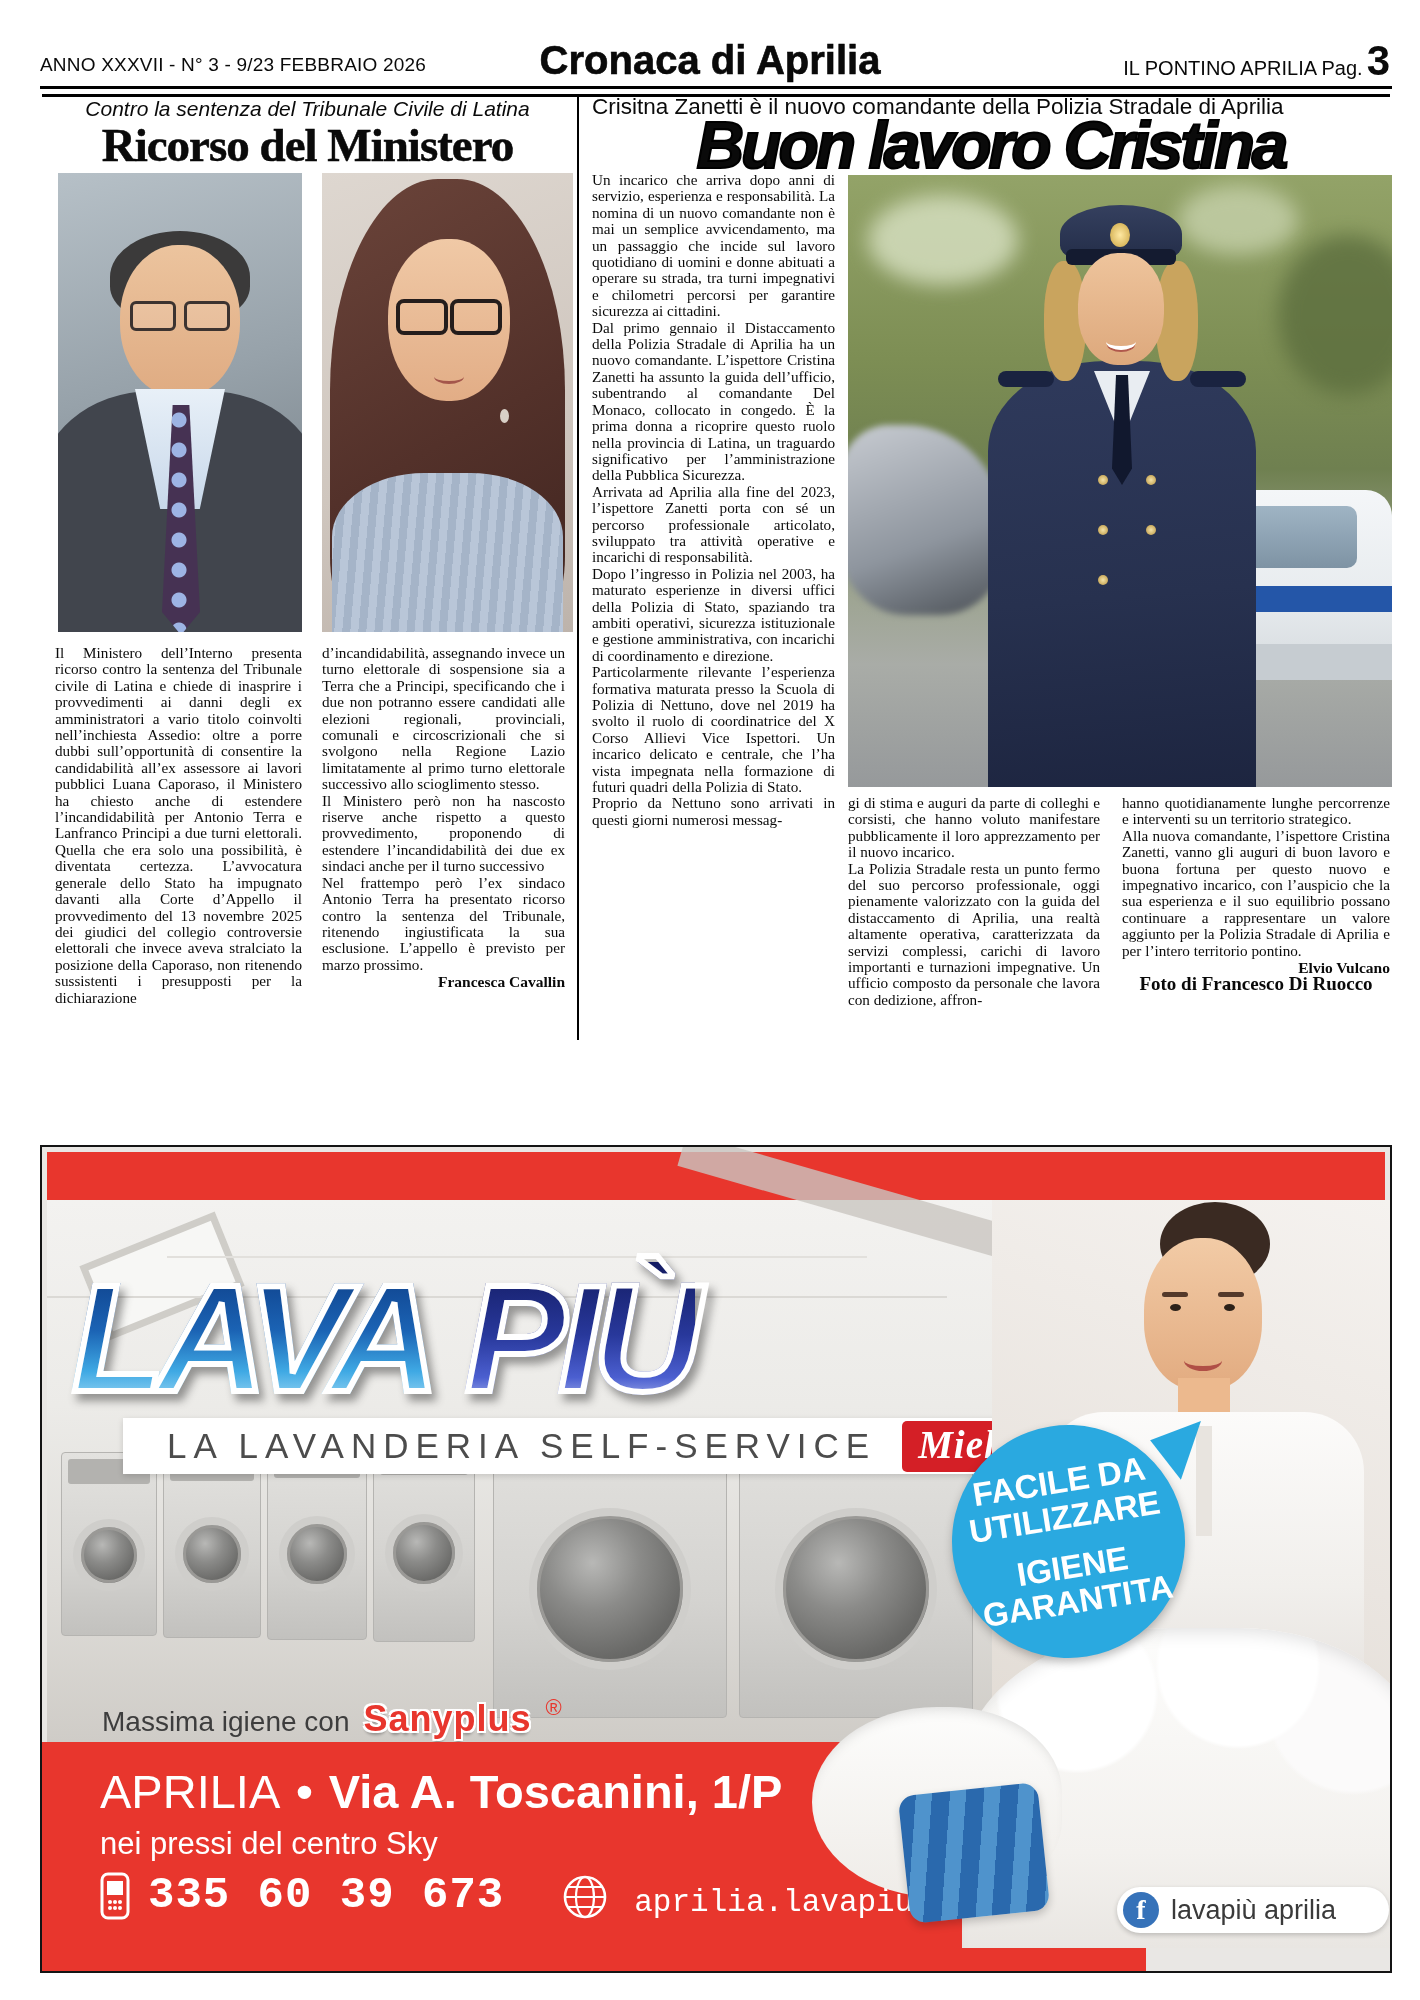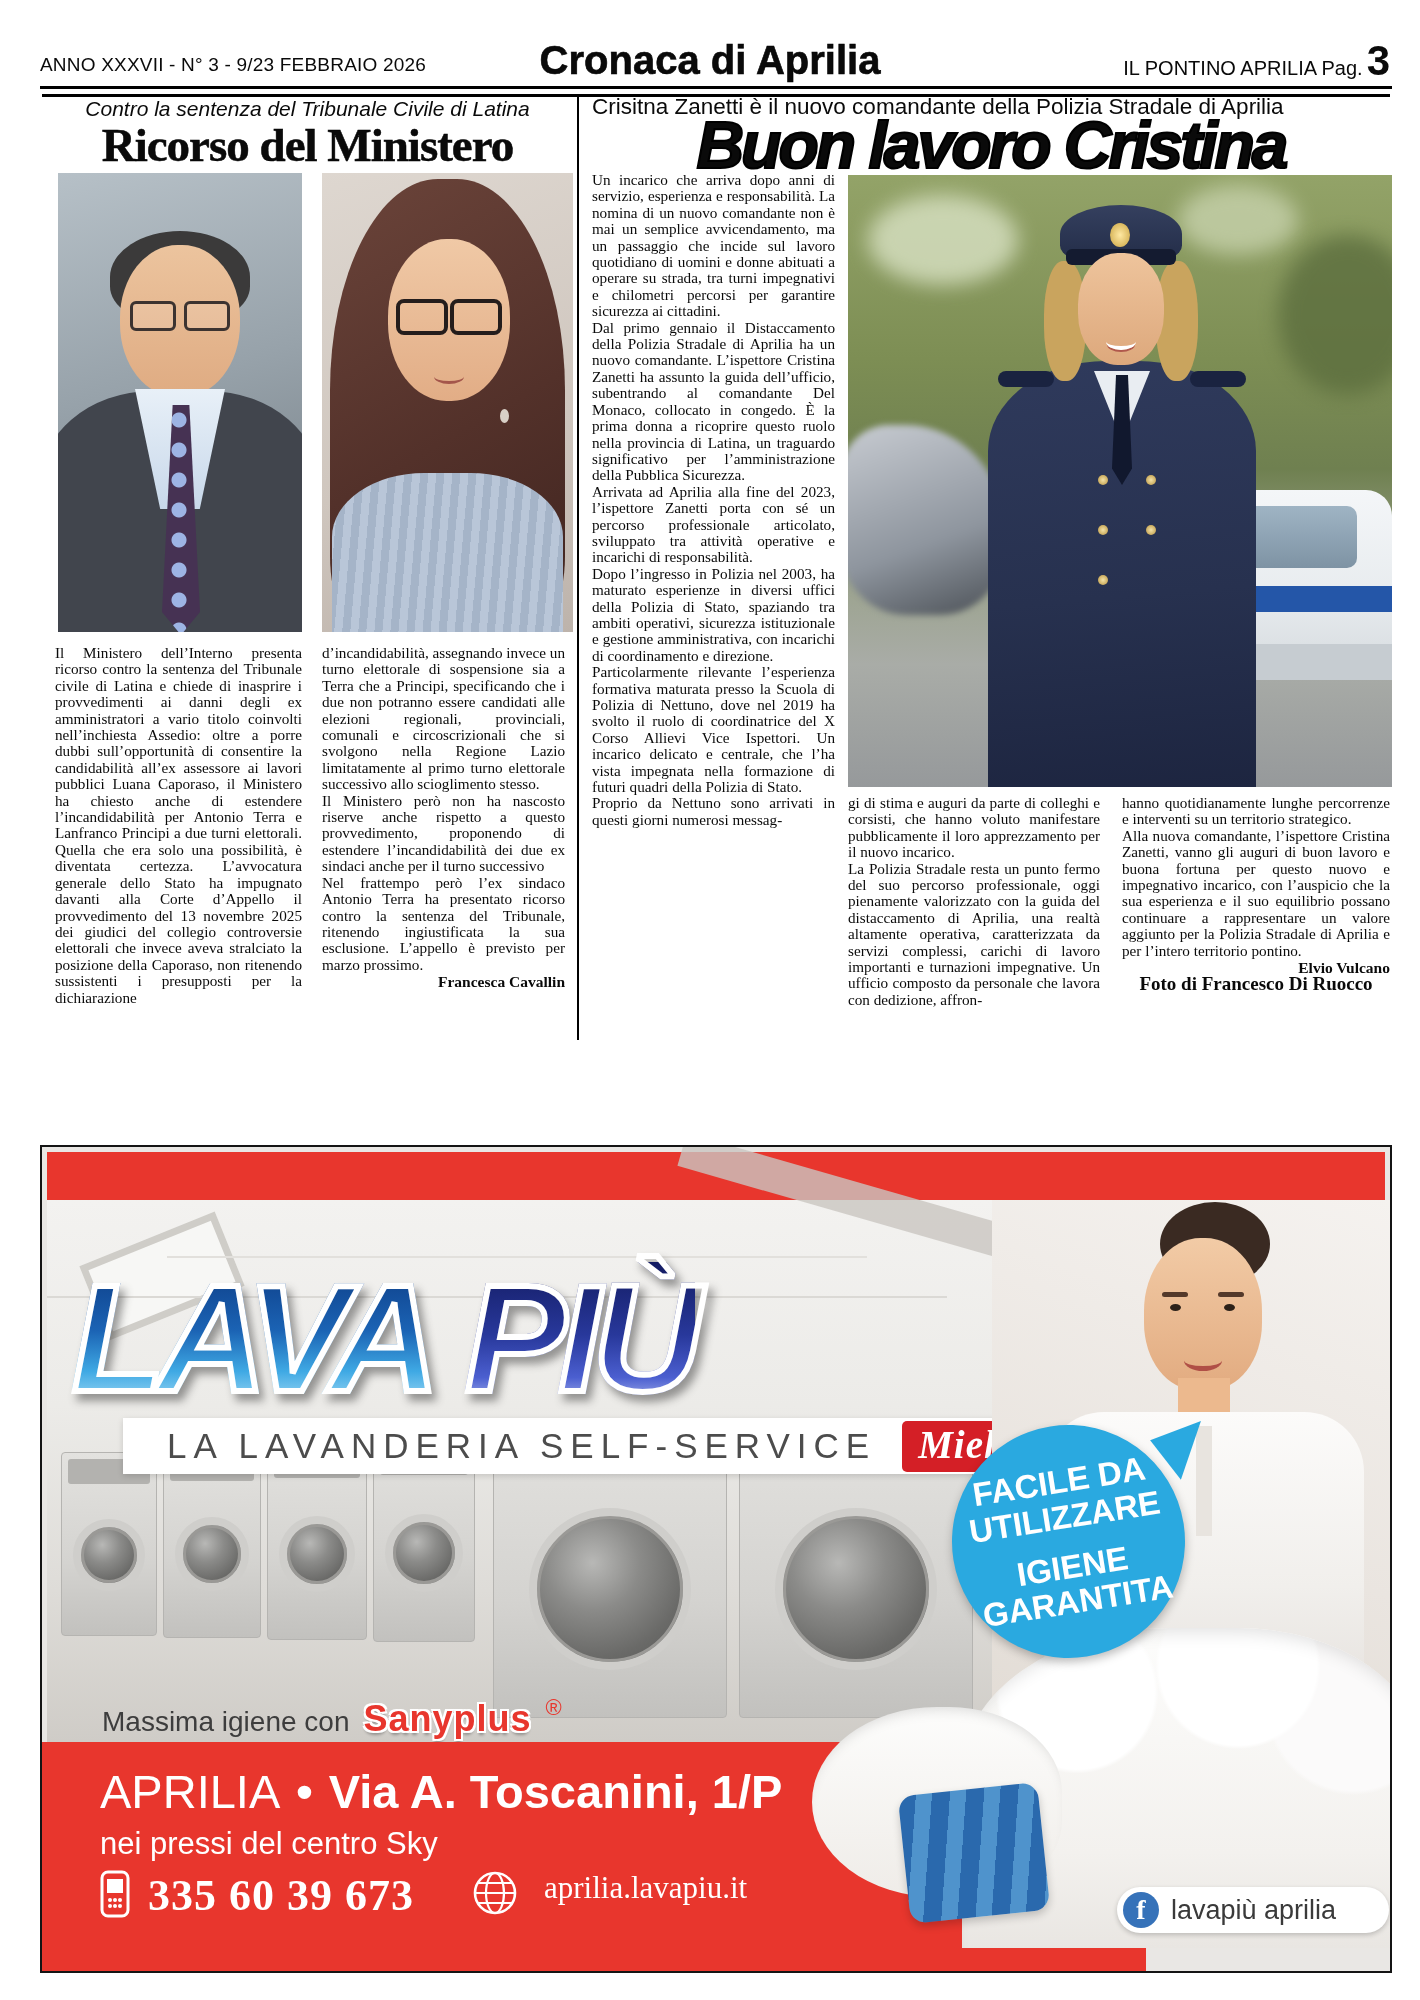--- a/index.html
+++ b/index.html
@@ -136,22 +136,22 @@
       transform:rotate(-9deg);display:flex;flex-direction:column;justify-content:center;align-items:center;
       font-family:"Liberation Sans",sans-serif;font-weight:bold;color:#fff;font-size:33px;line-height:1.08;
       box-shadow:0 4px 10px rgba(0,0,0,.25);}
   #ad-badge div:nth-child(2){margin-bottom:14px;}
   #ad-badge-tail{left:1118px;top:272px;width:0;height:0;border-left:52px solid var(--badgeblue);
       border-top:16px solid transparent;border-bottom:34px solid transparent;transform:rotate(-38deg);}
   #ad-band .line1{position:absolute;left:58px;top:22px;display:flex;align-items:baseline;gap:16px;
       font-family:"Liberation Sans",sans-serif;color:#fff;font-size:47px;}
   #ad-band .line1 .bold{font-weight:bold;}
   #ad-band .line2{position:absolute;left:58px;top:84px;font-family:"Liberation Sans",sans-serif;color:#fff;font-size:31px;}
-  #ad-band .line3{position:absolute;left:58px;top:128px;display:flex;align-items:flex-start;gap:18px;
-      font-family:Liberation Serif, serif;color:#fff;}
+  #ad-band .line3{position:absolute;left:58px;top:128px;display:flex;align-items:flex-end;gap:18px;
+      font-family:Liberation Mono, monospace;color:#fff;}
   #ad-band .phone-num{font-size:44px;font-weight:bold;letter-spacing:1px;}
   #ad-band .web{font-size:31px;margin-left:30px;}
   #fb-pill{left:1075px;top:740px;width:272px;height:46px;background:#fff;border-radius:24px;display:flex;align-items:center;
       gap:12px;padding-left:6px;box-sizing:border-box;box-shadow:0 2px 5px rgba(0,0,0,.2);}
   #fb-circle{width:36px;height:36px;border-radius:50%;background:var(--fbblue);color:#fff;display:flex;align-items:center;
       justify-content:center;font-family:"Liberation Serif",serif;font-weight:bold;font-size:28px;}
   #fb-label{font-family:"Liberation Sans",sans-serif;font-size:27px;color:#3a3a3a;}
 </style>
 </head>
 <body>

